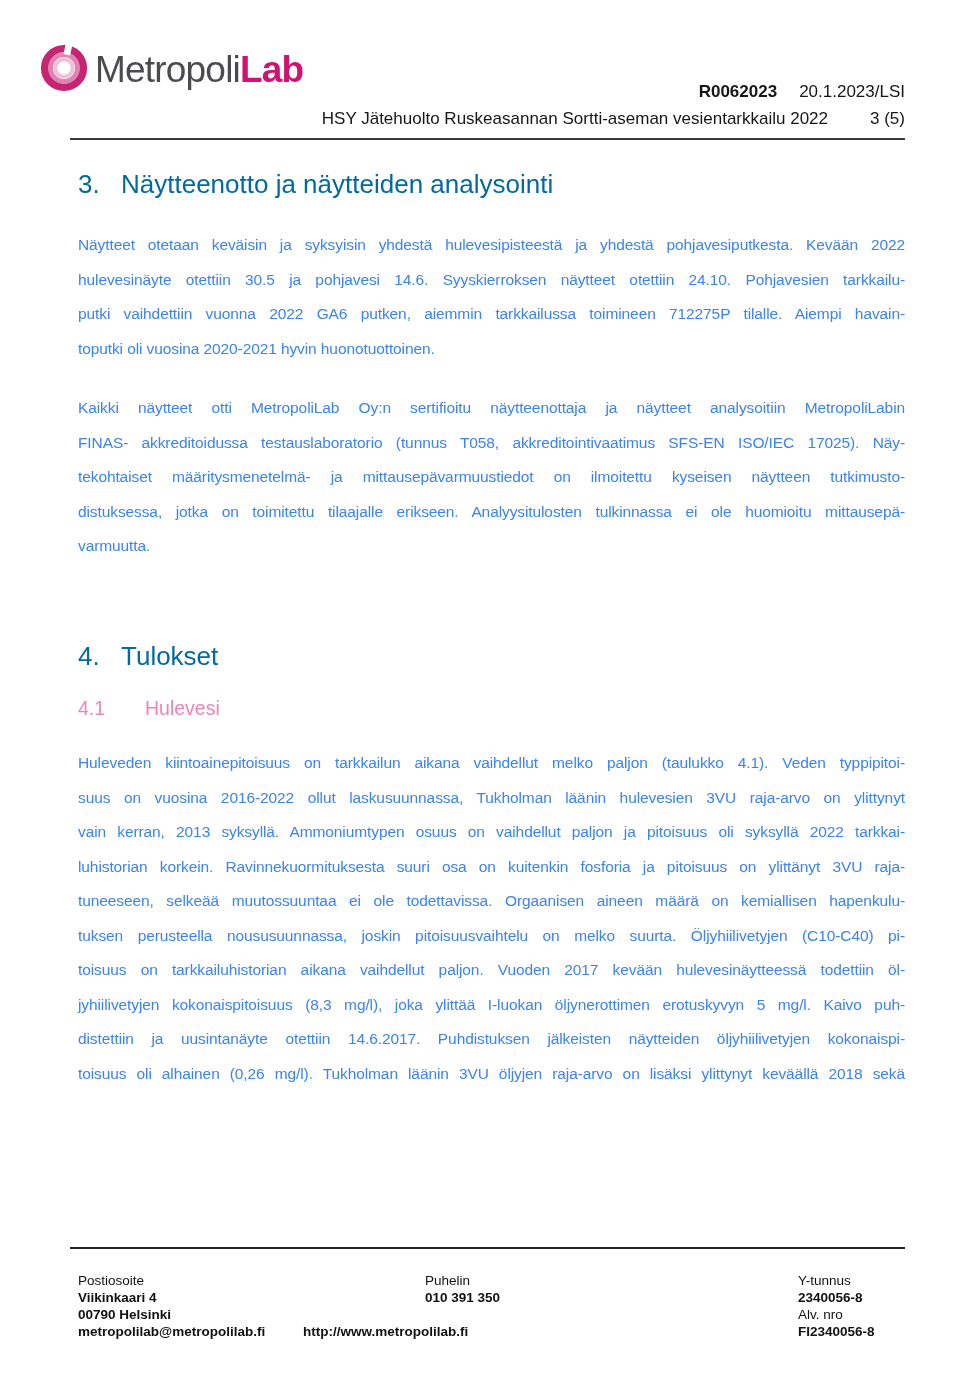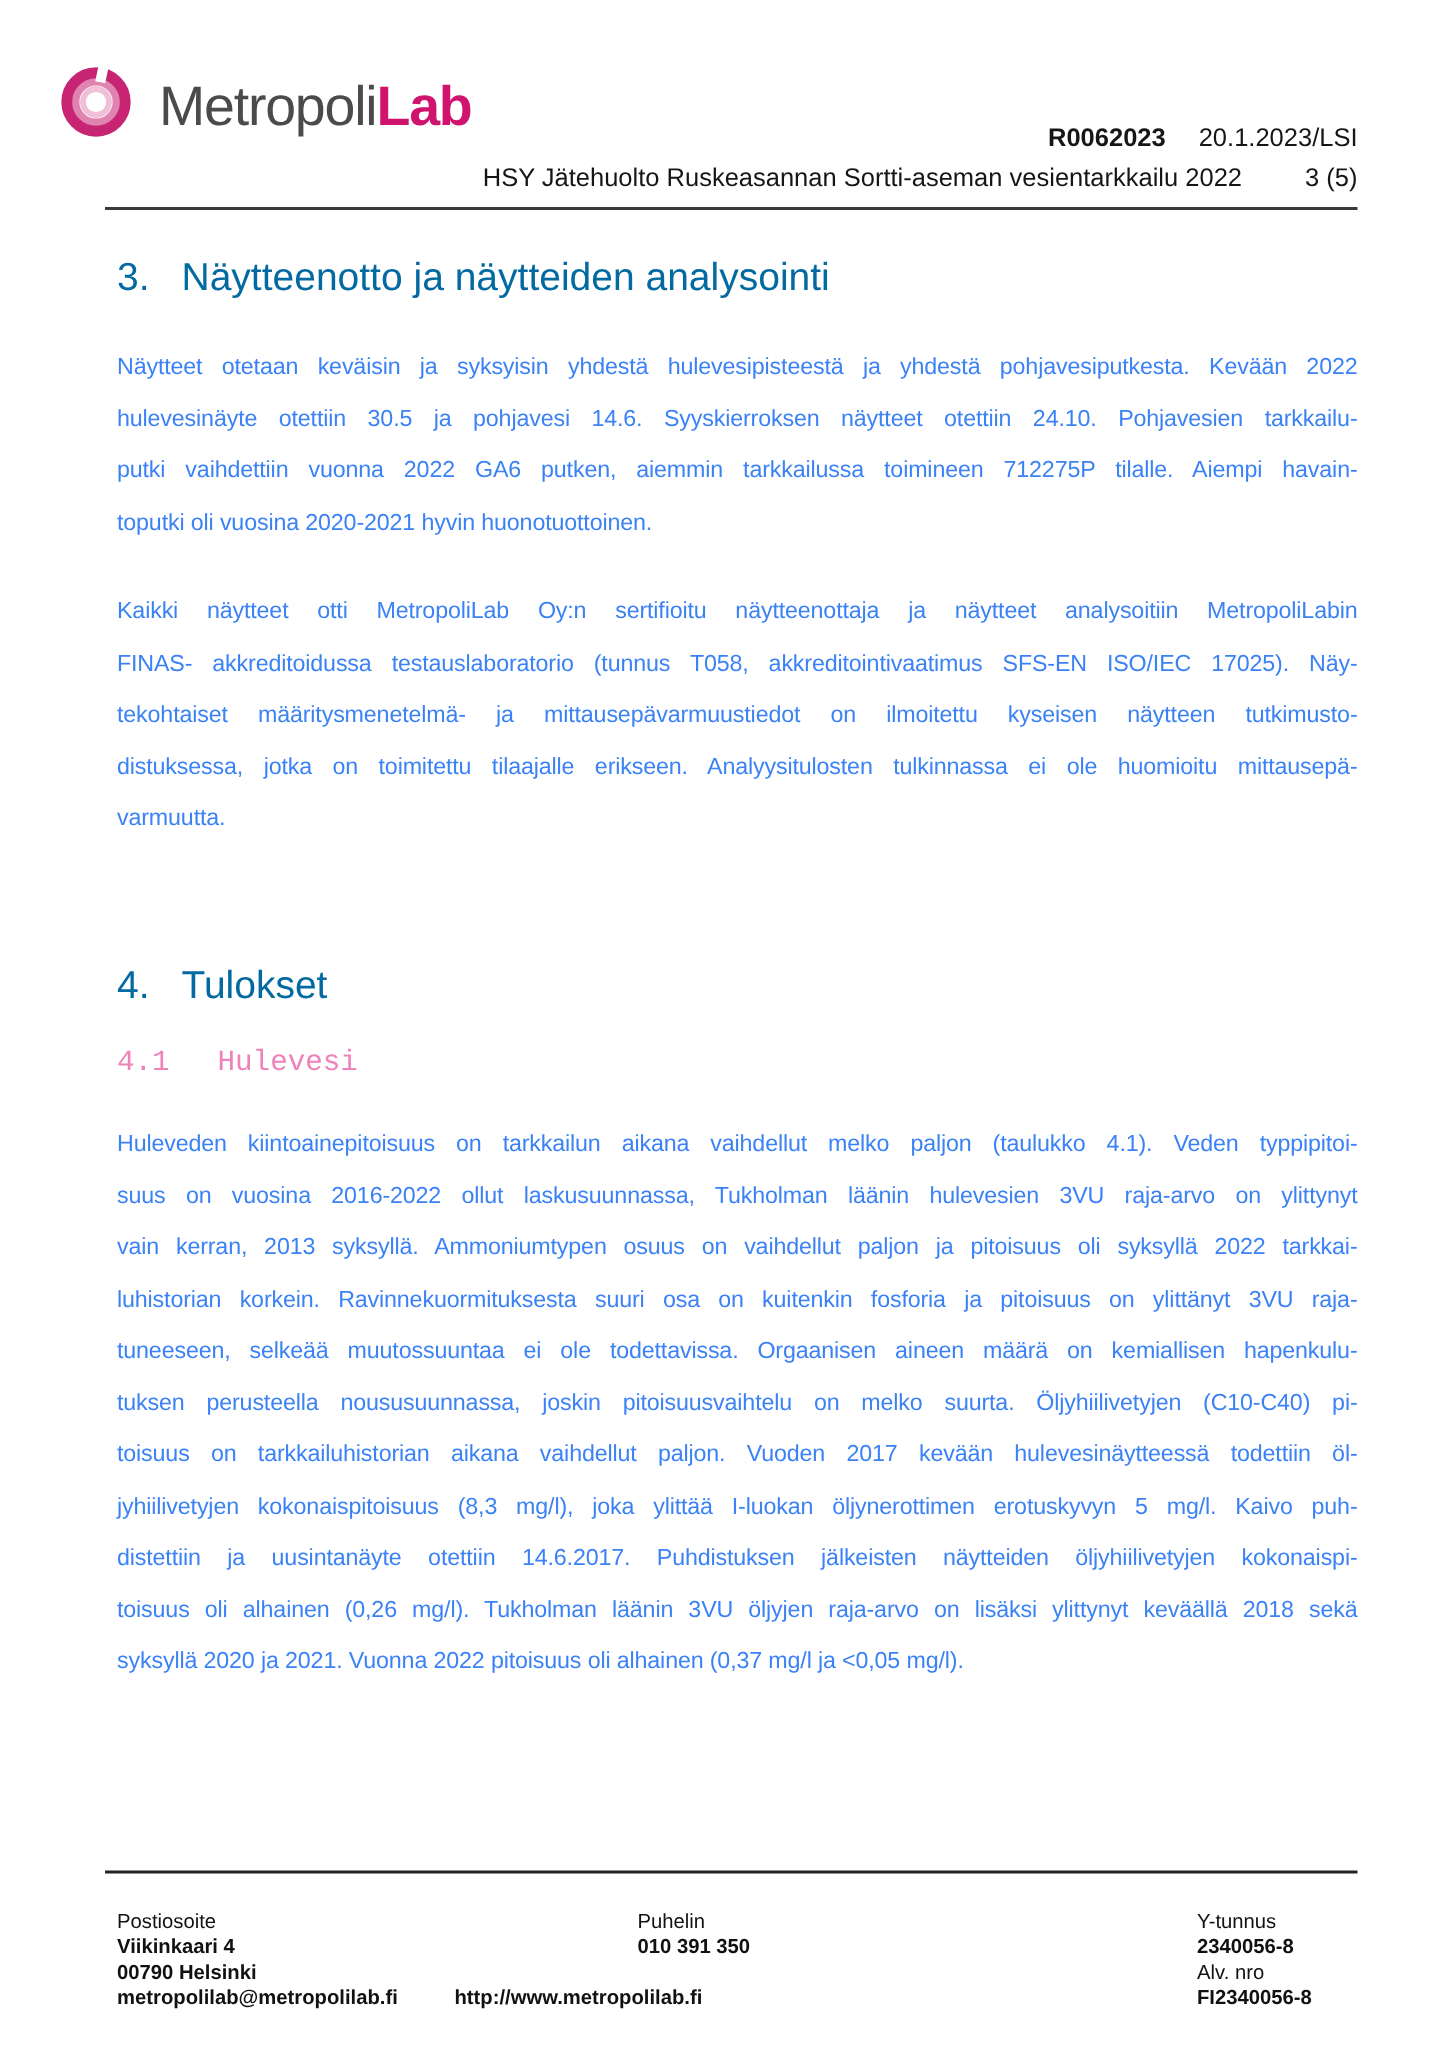--- a/index.html
+++ b/index.html
@@ -4,21 +4,21 @@
 <style>
   * { margin:0; padding:0; box-sizing:border-box; }
   html,body { background:#ffffff; }
   body {
     width:964px; height:1380px; position:relative;
     font-family:"Liberation Sans", sans-serif;
     color:#1c1c1c;
   }
 
   
-  .logo { position:absolute; left:38px; top:42px; display:flex; align-items:center; gap:16px; }
+  .logo { position:absolute; left:38px; top:42px; display:flex; align-items:center; gap:5px; }
   .logo-word { font-size:37px; letter-spacing:-0.8px; color:#4b4b4d; white-space:nowrap; }
   .logo-word .lab { color:#d0136f; font-weight:bold; }
 
   .header-meta {
     position:absolute; right:59px; top:78px; text-align:right;
     font-size:17px; line-height:27px; color:#161616; white-space:nowrap;
   }
   .header-meta .b { font-weight:bold; }
   .gap-sm { display:inline-block; width:22px; }
   .gap-lg { display:inline-block; width:42px; }
@@ -28,21 +28,21 @@
   
   .sec-head {
     position:absolute; left:78px; width:840px;
     font-size:26px; line-height:32px; color:#0369a1; font-weight:400;
   }
   .sec-head .num { display:inline-block; min-width:43px; }
   #sec3 { top:168px; }
   #sec4 { top:640px; }
   .sub-head {
     position:absolute; left:78px; top:697px; width:840px;
-    font-size:19.5px; color:#ee82ba; font-weight:400;font-family:Liberation Mono, monospace;
+    font-size:19.5px; color:#ee82ba; font-weight:400;
   }
   .sub-head .num { display:inline-block; min-width:67px; }
 
   
   .para { position:absolute; left:78px; width:827px; font-size:15.5px; letter-spacing:-0.1px; color:#3b82f6; }
   #para-3-1 { top:228px; }
   #para-3-2 { top:391px; }
   #para-41-1 { top:746px; }
   .tline { line-height:34.5px; text-align:justify; }
   .tline.full { text-align-last:justify; }
@@ -109,21 +109,20 @@
       <div class="tline full">Huleveden kiintoainepitoisuus on tarkkailun aikana vaihdellut melko paljon (taulukko 4.1). Veden typpipitoi-</div>
       <div class="tline full">suus on vuosina 2016-2022 ollut laskusuunnassa, Tukholman läänin hulevesien 3VU raja-arvo on ylittynyt</div>
       <div class="tline full">vain kerran, 2013 syksyllä. Ammoniumtypen osuus on vaihdellut paljon ja pitoisuus oli syksyllä 2022 tarkkai-</div>
       <div class="tline full">luhistorian korkein. Ravinnekuormituksesta suuri osa on kuitenkin fosforia ja pitoisuus on ylittänyt 3VU raja-</div>
       <div class="tline full">tuneeseen, selkeää muutossuuntaa ei ole todettavissa. Orgaanisen aineen määrä on kemiallisen hapenkulu-</div>
       <div class="tline full">tuksen perusteella noususuunnassa, joskin pitoisuusvaihtelu on melko suurta. Öljyhiilivetyjen (C10-C40) pi-</div>
       <div class="tline full">toisuus on tarkkailuhistorian aikana vaihdellut paljon. Vuoden 2017 kevään hulevesinäytteessä todettiin öl-</div>
       <div class="tline full">jyhiilivetyjen kokonaispitoisuus (8,3 mg/l), joka ylittää I-luokan öljynerottimen erotuskyvyn 5 mg/l. Kaivo puh-</div>
       <div class="tline full">distettiin ja uusintanäyte otettiin 14.6.2017. Puhdistuksen jälkeisten näytteiden öljyhiilivetyjen kokonaispi-</div>
       <div class="tline full">toisuus oli alhainen (0,26 mg/l). Tukholman läänin 3VU öljyjen raja-arvo on lisäksi ylittynyt keväällä 2018 sekä</div>
-      <div class="tline">syksyllä 2020 ja 2021. Vuonna 2022 pitoisuus oli alhainen (0,37 mg/l ja &lt;0,05 mg/l).</div>
     </div>
 
   <div class="rule-bottom"></div>
   <div class="footer">
     <span class="fc1 r0">Postiosoite</span>
     <span class="fc1 r1 b">Viikinkaari 4</span>
     <span class="fc1 r2 b">00790 Helsinki</span>
     <span class="fc1 r3 b">metropolilab@metropolilab.fi</span>
     <span class="fc2 r0">Puhelin</span>
     <span class="fc2 r1 b">010 391 350</span>

